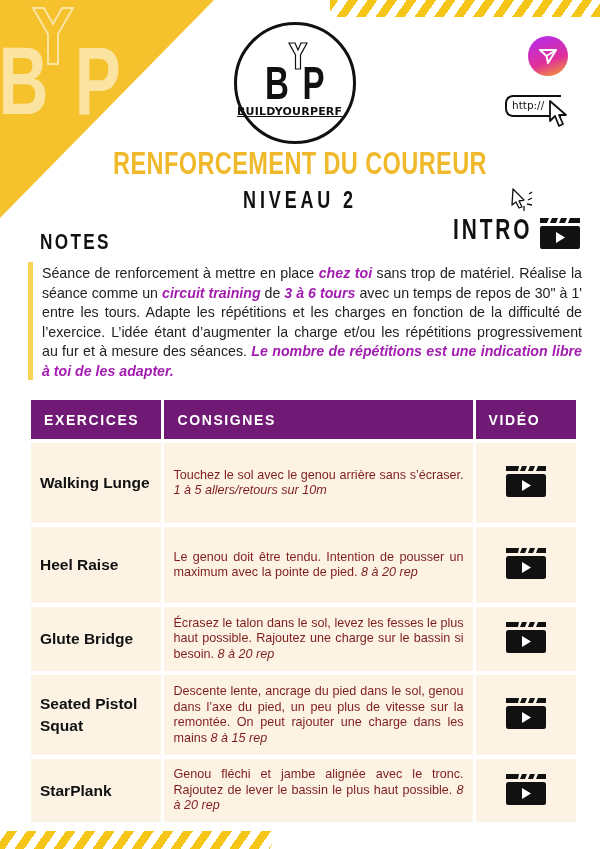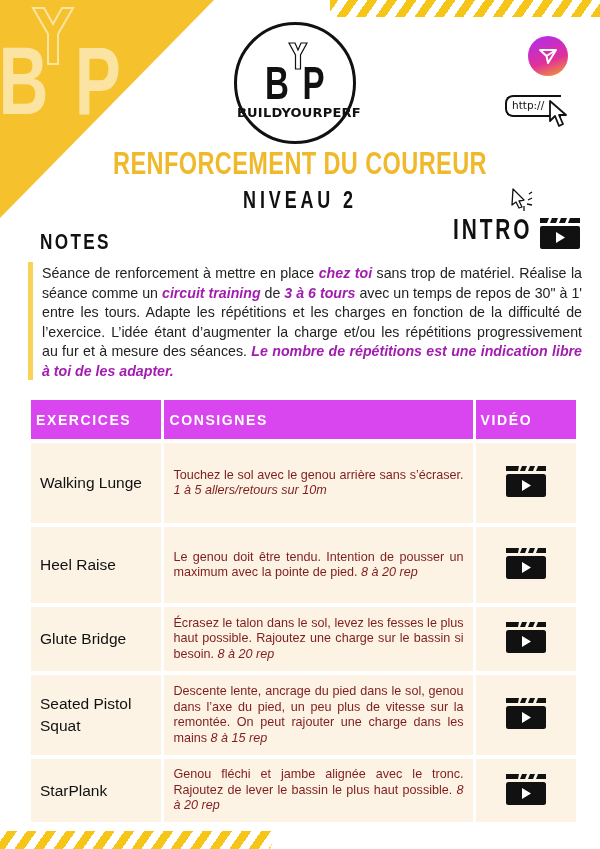--- a/index.html
+++ b/index.html
@@ -22,23 +22,24 @@
     position: absolute; left: 0; top: 831px; width: 278px; height: 18px;
     background: repeating-linear-gradient(-55deg, #f5c518 0 8px, #ffffff 8px 16px);
     clip-path: polygon(0 0, 100% 0, 97% 100%, 0 100%);
   }
   .logo {
     position: absolute; left: 234px; top: 22px; width: 122px; height: 122px;
     border: 3.5px solid #111; border-radius: 50%; background: #fff;
   }
   .logo svg { position: absolute; left: 28px; top: 16px; }
   .logo-text {
-    position: absolute; left: 0; right: 0; top: 80px; text-align: right;
-    font-weight: bold; font-size: 13px; letter-spacing: 0.2px;
+    position: absolute; left: 0; right: 0; top: 80px; text-align: left;
+    font-weight: bold; font-size: 11px; letter-spacing: 0.2px;
     font-family: "DejaVu Sans", sans-serif;
+    text-decoration: underline;
   }
   .send-btn {
     position: absolute; left: 528px; top: 36px; width: 40px; height: 40px; border-radius: 50%;
     background: linear-gradient(160deg, #b02cf0 0%, #e0309b 60%, #f5a623 100%);
     display: flex; align-items: center; justify-content: center;
   }
   .http-link { position: absolute; left: 505px; top: 93px; width: 70px; height: 40px; }
   .http-box {
     position: absolute; left: 0; top: 2px; width: 56px; height: 22px;
     border: 2px solid #111; border-radius: 8px 0 0 8px; border-right: none;
@@ -76,25 +77,25 @@
     font-family: "Liberation Sans", sans-serif; font-size: 14.2px; line-height: 19.5px;
     text-align: justify; color: #222;
   }
   .notes-text b { color: #a21caf; font-style: italic; }
 
   table.ex {
     position: absolute; left: 28px; top: 396px; width: 551px;
     border-collapse: separate; border-spacing: 3px 4px;
   }
   table.ex th {
-    background: #d946ef; color: #fff; text-align: left; font-weight: bold; font-size: 14px;
-    letter-spacing: 1.6px; padding: 0 5px; height: 39px;
+    background: #701a75; color: #fff; text-align: left; font-weight: bold; font-size: 14px;
+    letter-spacing: 1.6px; padding: 0 13px; height: 39px;
   }
   table.ex td { background: #fcf3e5; vertical-align: middle; }
-  td.c-name { width: 130px; padding: 0 9px; font-weight: normal; font-size: 15.5px; line-height: 22px; color: #111; }
+  td.c-name { width: 130px; padding: 0 9px; font-weight: bold; font-size: 15.5px; line-height: 22px; color: #111; }
   td.c-desc { width: 307px; padding: 4px 9px; font-size: 12.6px; line-height: 15.5px; text-align: justify; color: #7f1d1d; }
   td.c-desc i { font-style: italic; }
   td.c-vid { width: 100px; text-align: center; }
   .row1 td { height: 80px; }
   .row2 td { height: 76px; }
   .row3 td { height: 64px; }
   .row4 td { height: 80px; }
   .row5 td { height: 63px; }
   .vid-icon { display: inline-block; }
 </style>

